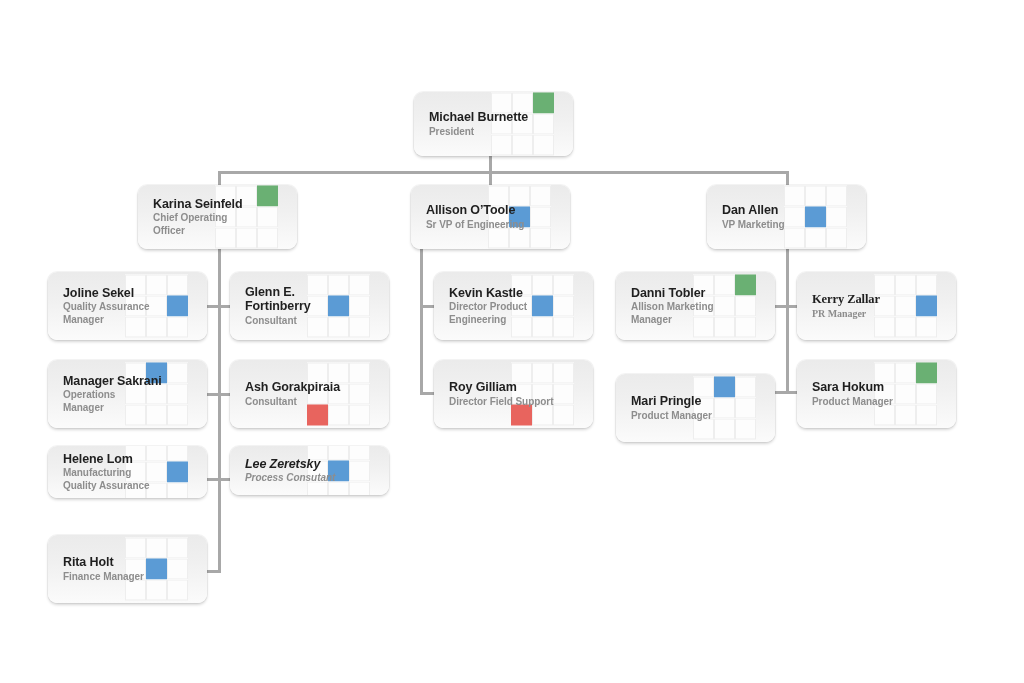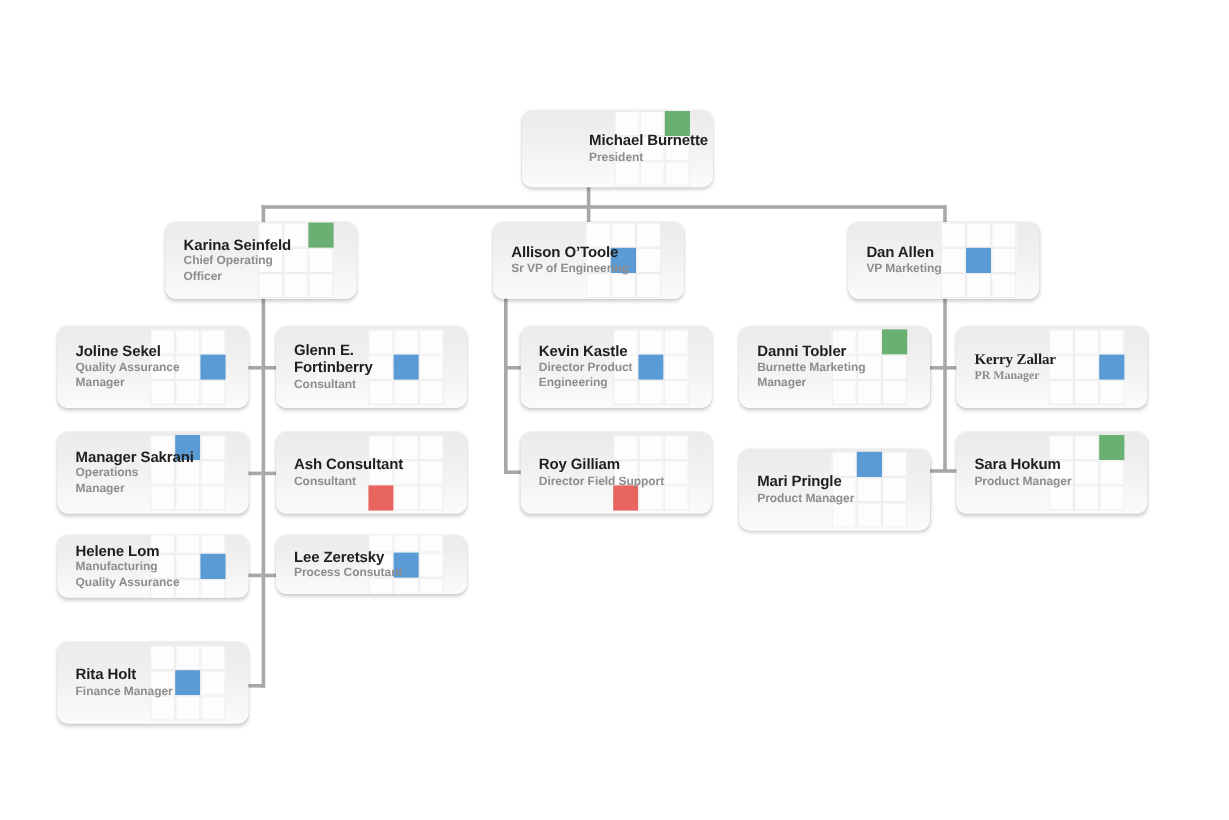--- a/index.html
+++ b/index.html
@@ -113,21 +113,21 @@
   <div class="line v" style="left:420px; top:248px; height:147px;"></div>
   <div class="line h" style="left:420px; top:305px; width:24px;"></div>
   <div class="line h" style="left:420px; top:392px; width:24px;"></div>
 
   <div class="line v" style="left:786px; top:248px; height:145px;"></div>
   <div class="line h" style="left:764px; top:305px; width:22px;"></div>
   <div class="line h" style="left:786px; top:305px; width:22px;"></div>
   <div class="line h" style="left:764px; top:391px; width:22px;"></div>
   <div class="line h" style="left:786px; top:391px; width:22px;"></div>
 
-  <div class="card" style="left:435px; top:92px; width:159px; height:64px;justify-content:flex-end;">
+  <div class="card" style="left:414px; top:92px; width:159px; height:64px;">
     <div class="card-text">
       <div class="person-name">Michael Burnette</div>
       <div class="person-title">President</div>
     </div>
     <div class="grid">
         <div class="cell"></div>
         <div class="cell"></div>
         <div class="cell green"></div>
         <div class="cell"></div>
         <div class="cell"></div>
@@ -245,21 +245,21 @@
         <div class="cell"></div>
         <div class="cell"></div>
         <div class="cell"></div>
         <div class="cell"></div>
         <div class="cell"></div>
       </div>
   </div>
 
   <div class="card" style="left:230px; top:360px; width:159px; height:68px;">
     <div class="card-text">
-      <div class="person-name">Ash Consultant</div>
+      <div class="person-name">Ash Gorakpiraia</div>
       <div class="person-title">Consultant</div>
     </div>
     <div class="grid">
         <div class="cell"></div>
         <div class="cell"></div>
         <div class="cell"></div>
         <div class="cell"></div>
         <div class="cell"></div>
         <div class="cell"></div>
         <div class="cell red"></div>
@@ -280,21 +280,21 @@
         <div class="cell"></div>
         <div class="cell"></div>
         <div class="cell"></div>
         <div class="cell blue"></div>
         <div class="cell"></div>
         <div class="cell"></div>
         <div class="cell"></div>
       </div>
   </div>
 
-  <div class="card" style="left:230px; top:446px; width:159px; height:49px;">
+  <div class="card" style="left:230px; top:446px; width:159px; height:49px;font-style:italic;">
     <div class="card-text">
       <div class="person-name">Lee Zeretsky</div>
       <div class="person-title">Process Consutant</div>
     </div>
     <div class="grid">
         <div class="cell"></div>
         <div class="cell"></div>
         <div class="cell"></div>
         <div class="cell"></div>
         <div class="cell blue"></div>
@@ -356,21 +356,21 @@
         <div class="cell"></div>
         <div class="cell red"></div>
         <div class="cell"></div>
         <div class="cell"></div>
       </div>
   </div>
 
   <div class="card" style="left:616px; top:272px; width:159px; height:68px;">
     <div class="card-text">
       <div class="person-name">Danni Tobler</div>
-      <div class="person-title">Burnette Marketing
+      <div class="person-title">Allison Marketing
 Manager</div>
     </div>
     <div class="grid">
         <div class="cell"></div>
         <div class="cell"></div>
         <div class="cell green"></div>
         <div class="cell"></div>
         <div class="cell"></div>
         <div class="cell"></div>
         <div class="cell"></div>

